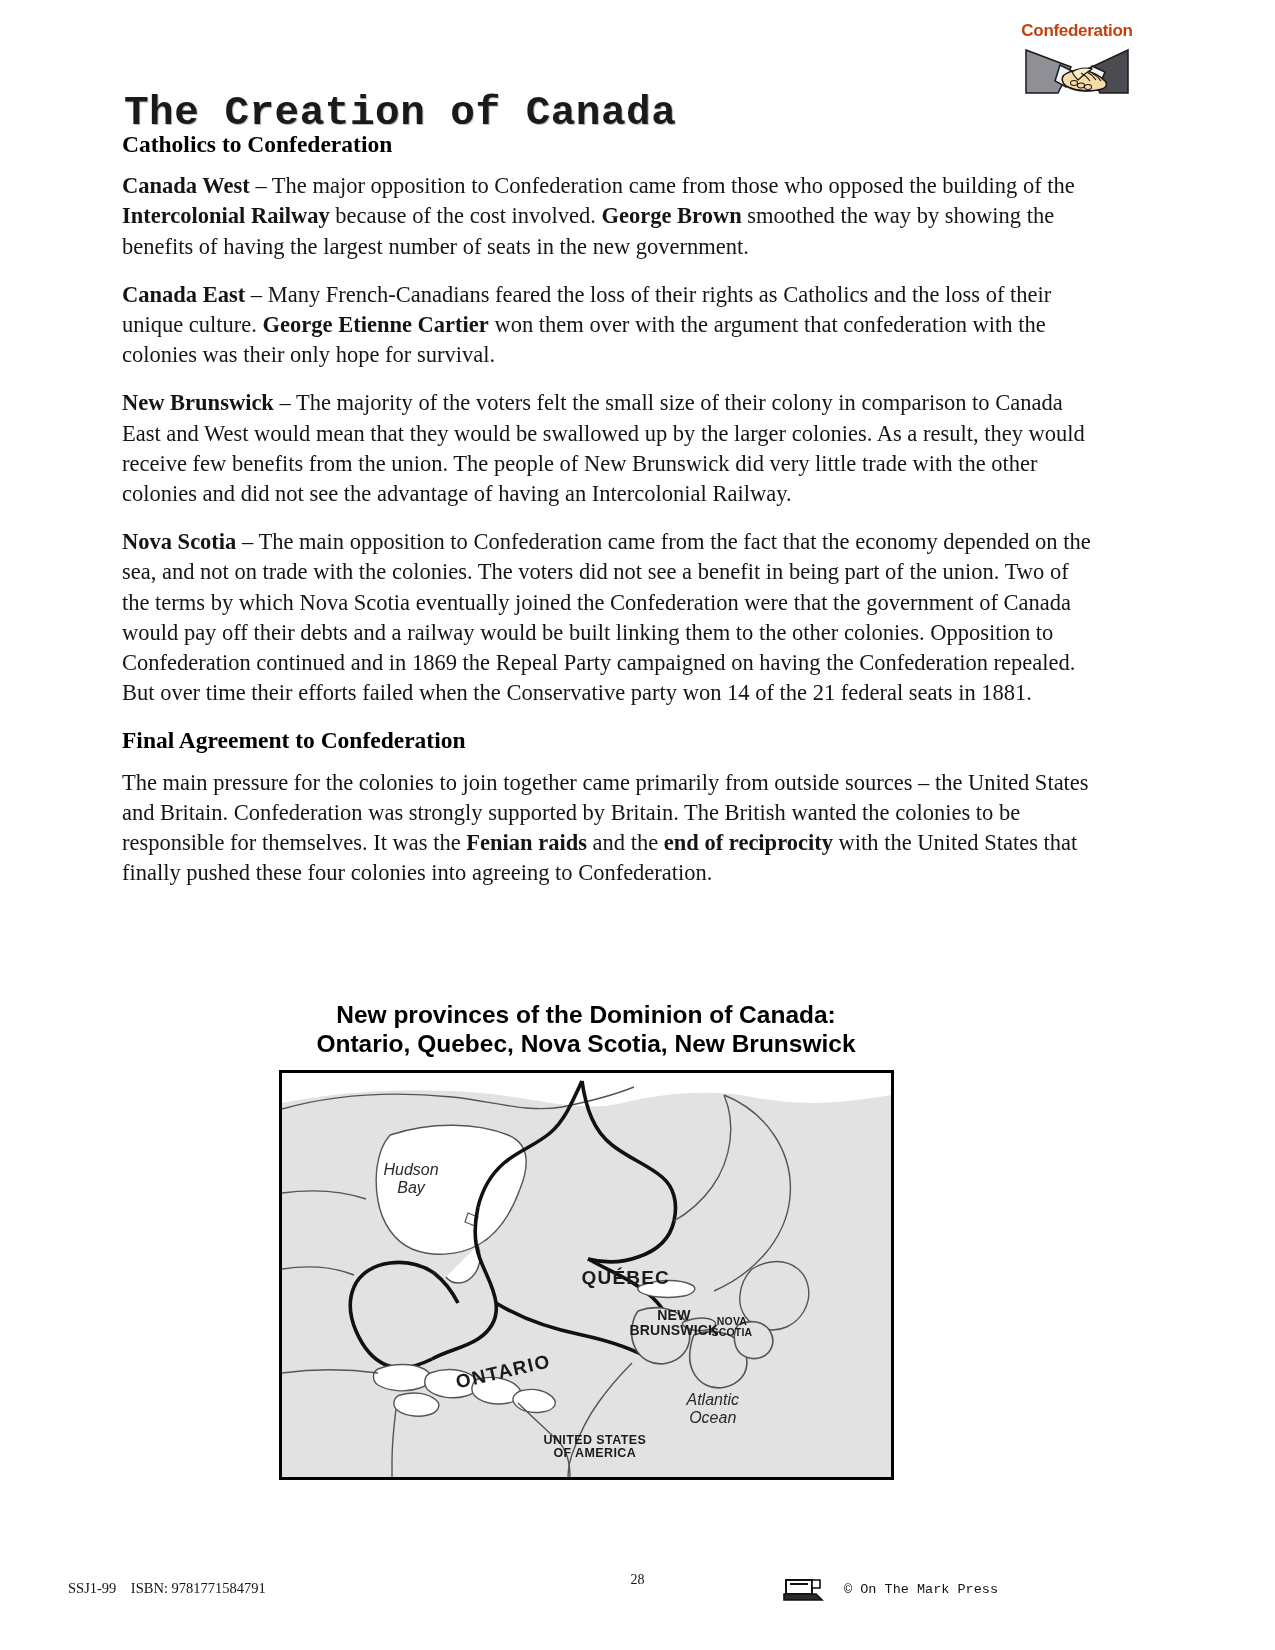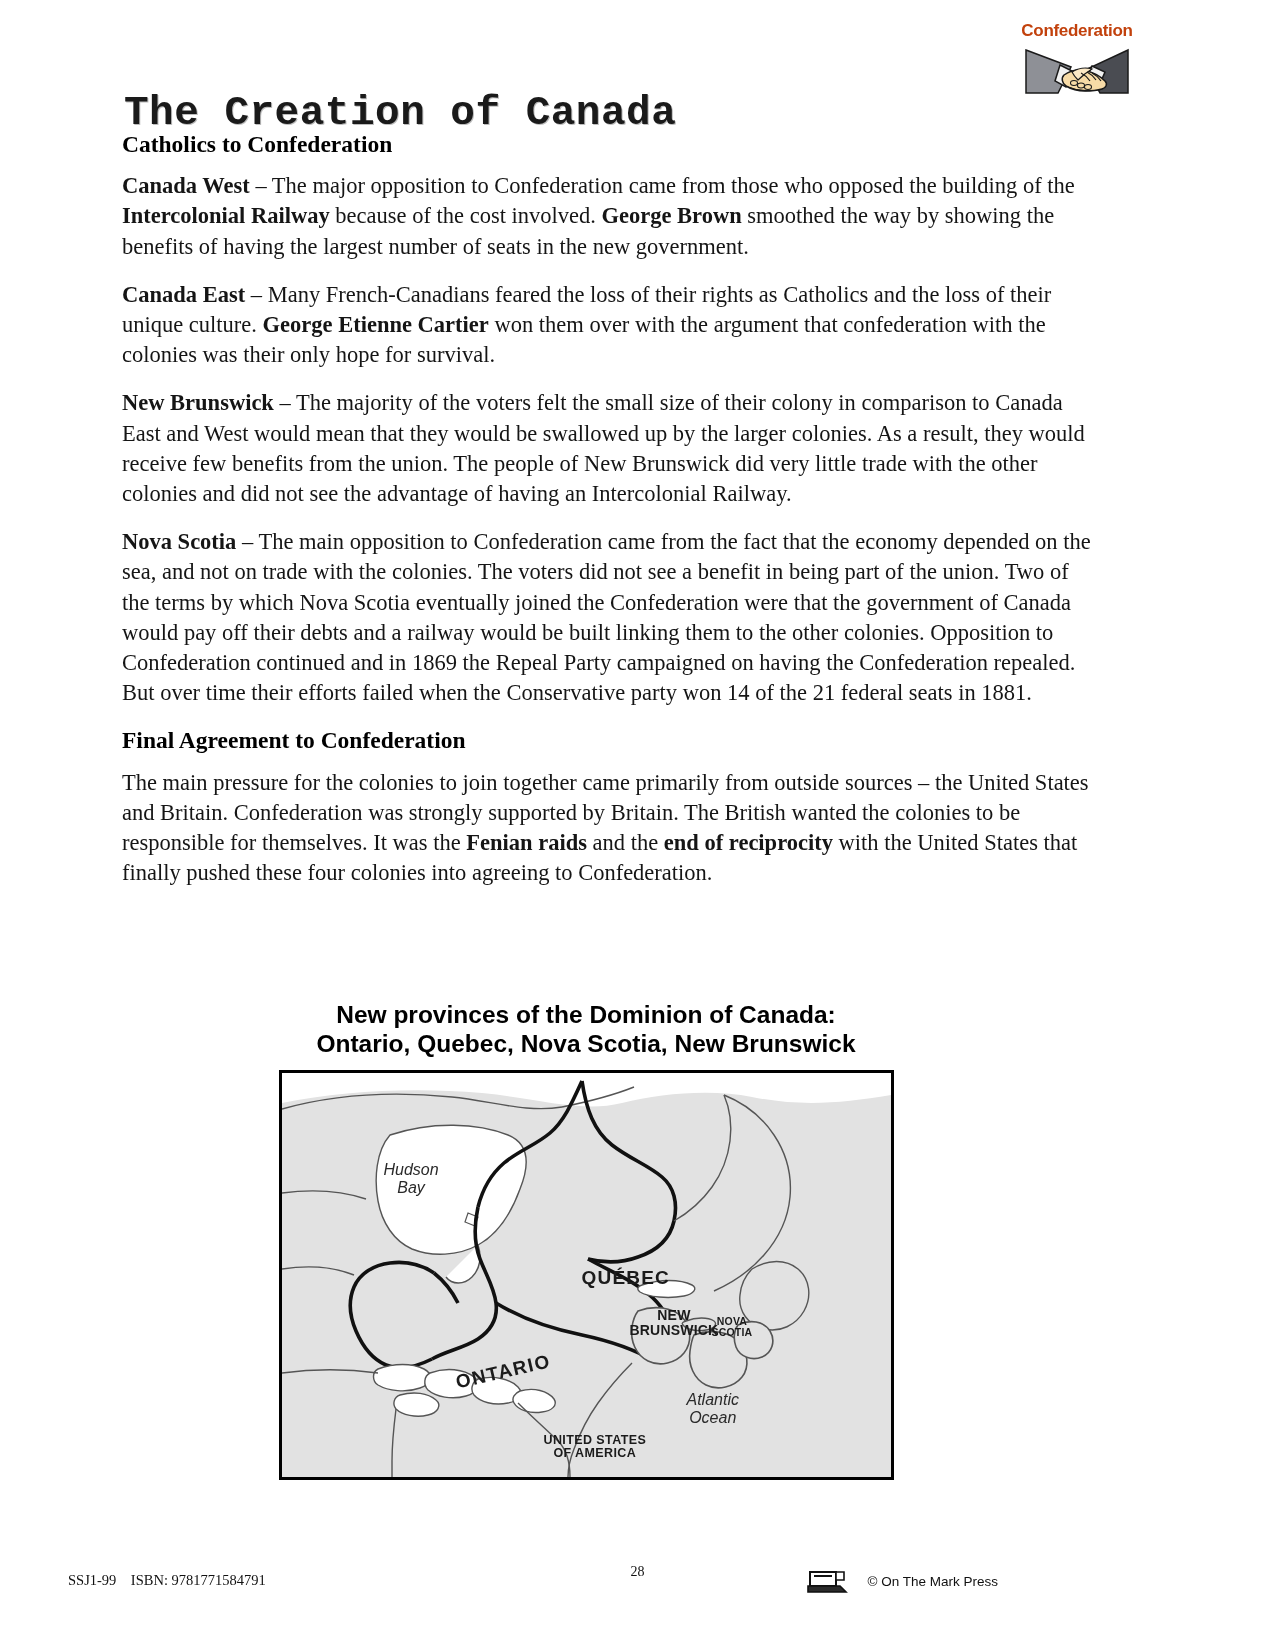--- a/index.html
+++ b/index.html
@@ -133,21 +133,21 @@
     line-height: 1.15;
     white-space: pre-line;
   }
   .lbl-hudson { left: 102px; top: 88px; }
   .lbl-atlantic { left: 405px; top: 318px; }
 
   
   .footer {
     position: absolute;
     left: 0;
-    bottom: 46px;
+    bottom: 38px;
     width: 1056px;
     height: 40px;
   }
   .footer-left {
     position: absolute;
     left: 68px;
     top: 8px;
     font-family: "Liberation Serif", serif;
     font-size: 14.5px;
     color: #111;
@@ -164,21 +164,21 @@
   }
   .footer-right {
     position: absolute;
     right: 58px;
     top: 2px;
     display: flex;
     align-items: center;
     gap: 10px;
   }
   .footer-right .pub-text {
-    font-family: Liberation Sans, sans-serif;
+    font-family: Liberation Mono, monospace;
     font-size: 13.5px;
     color: #111;
   }
 </style>
 </head>
 <body>
 
 <div class="page">
 
   <div class="logo-box">

